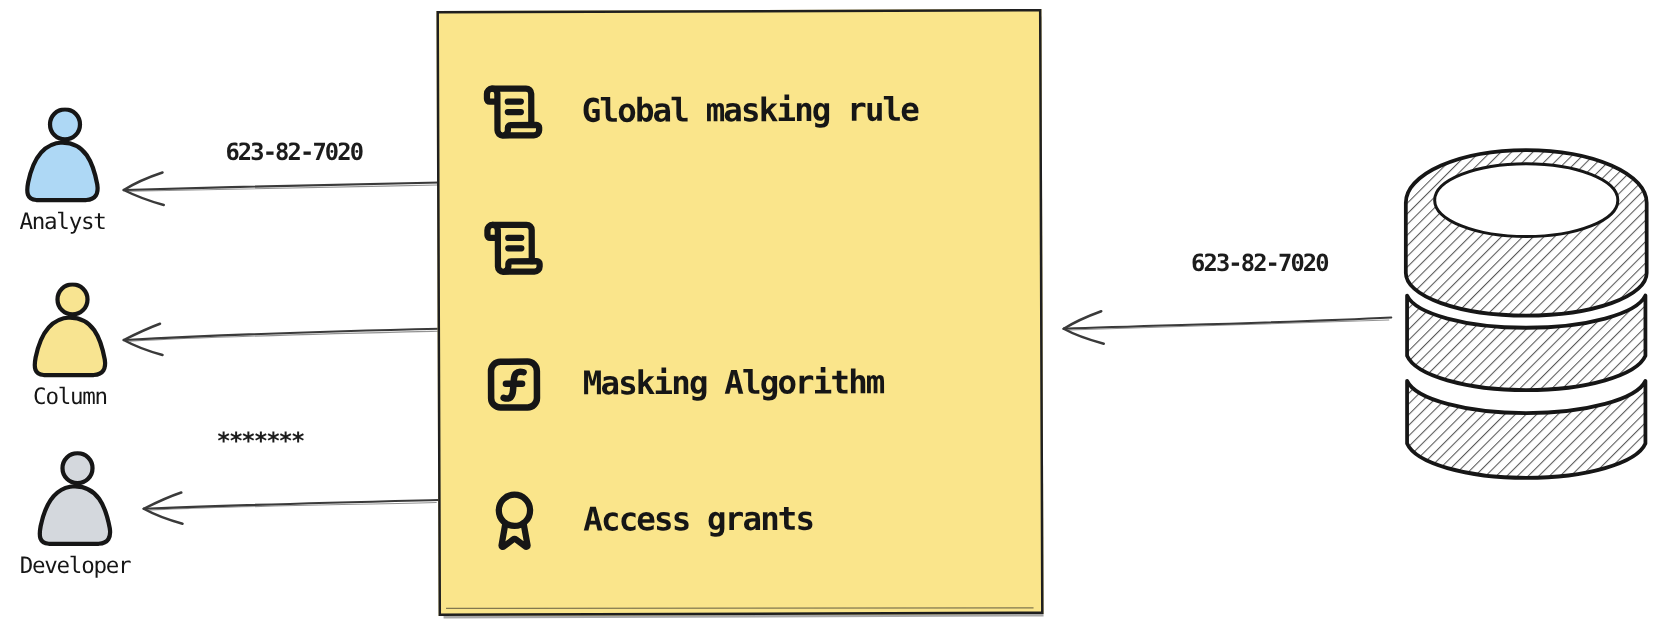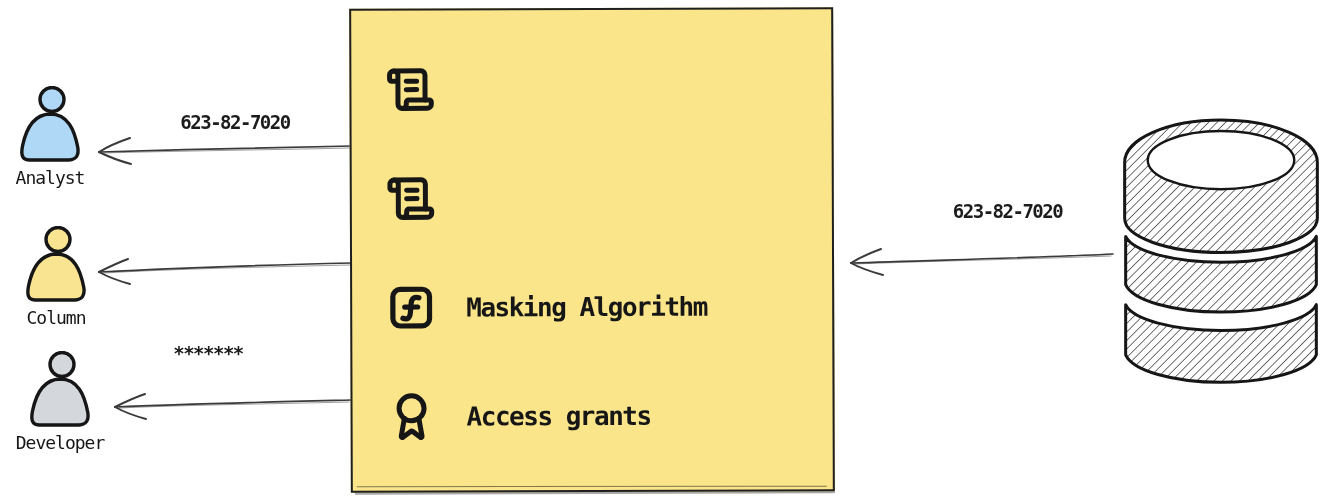--- a/index.html
+++ b/index.html
@@ -63,21 +63,21 @@
   </div>
 
   <div class="persona" style="left:6px;top:226px;">
     <svg width="72" height="78" viewBox="0 0 72 78">
       <circle cx="38" cy="13.5" r="12" fill="#F8E491" stroke="#161616" stroke-width="3.4"></circle>
       <path d="M36 28 C20 28.5 12 43 8.5 60 C7 68 7.5 73.5 15 74 L55 74 C62.5 73.5 65 69 63.8 61.5 C60.5 44 54 28 36 28 Z" fill="#F8E491" stroke="#161616" stroke-width="3.4" stroke-linejoin="round"></path>
     </svg>
     <div class="persona-label">Column</div>
   </div>
 
-  <div class="persona" style="left:10px;top:351px;">
+  <div class="persona" style="left:10px;top:361px;">
     <svg width="72" height="78" viewBox="0 0 72 78">
       <circle cx="38" cy="13.5" r="12" fill="#D4D8DD" stroke="#161616" stroke-width="3.4"></circle>
       <path d="M36 28 C20 28.5 12 43 8.5 60 C7 68 7.5 73.5 15 74 L55 74 C62.5 73.5 65 69 63.8 61.5 C60.5 44 54 28 36 28 Z" fill="#D4D8DD" stroke="#161616" stroke-width="3.4" stroke-linejoin="round"></path>
     </svg>
     <div class="persona-label">Developer</div>
   </div>
 
   <div class="value-label" style="left:135px;top:111px;width:200px;">623-82-7020</div>
   <div class="value-label" style="left:148px;top:342px;width:120px;">*******</div>
   <div class="value-label" style="left:910px;top:200px;width:195px;">623-82-7020</div>
@@ -120,20 +120,21 @@
 
   <div id="masking-box">
 
     <div class="masking-item">
       <svg class="item-icon" viewBox="0 0 24 24" fill="none" stroke="#161616" stroke-width="2.4" stroke-linecap="round" stroke-linejoin="round">
         <path d="M15 12h-5"></path>
           <path d="M15 8h-5"></path>
           <path d="M19 17V5a2 2 0 0 0-2-2H4"></path>
         <path d="M8 21h12a2 2 0 0 0 2-2v-1a1 1 0 0 0-1-1H11a1 1 0 0 0-1 1v1a2 2 0 1 1-4 0V5a2 2 0 1 0-4 0v2a1 1 0 0 0 1 1h3"></path>
       </svg>
+      <span class="item-label">Global masking rule</span>
     </div>
 
     <div class="masking-item">
       <svg class="item-icon" viewBox="0 0 24 24" fill="none" stroke="#161616" stroke-width="2.4" stroke-linecap="round" stroke-linejoin="round">
         <path d="M15 12h-5"></path>
           <path d="M15 8h-5"></path>
           <path d="M19 17V5a2 2 0 0 0-2-2H4"></path>
         <path d="M8 21h12a2 2 0 0 0 2-2v-1a1 1 0 0 0-1-1H11a1 1 0 0 0-1 1v1a2 2 0 1 1-4 0V5a2 2 0 1 0-4 0v2a1 1 0 0 0 1 1h3"></path>
       </svg>
     </div>

